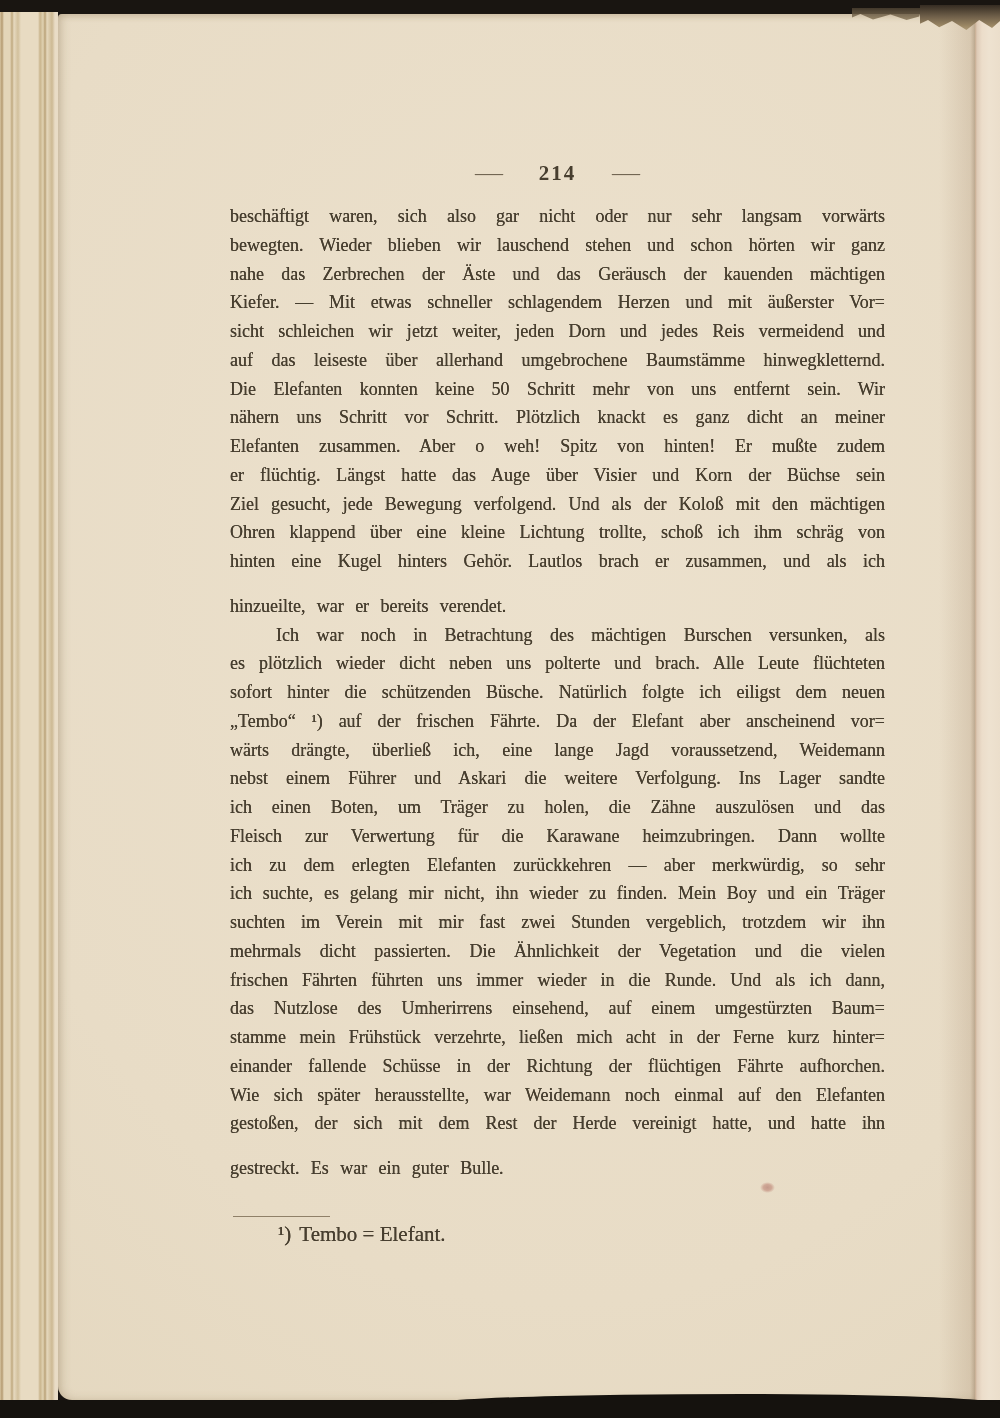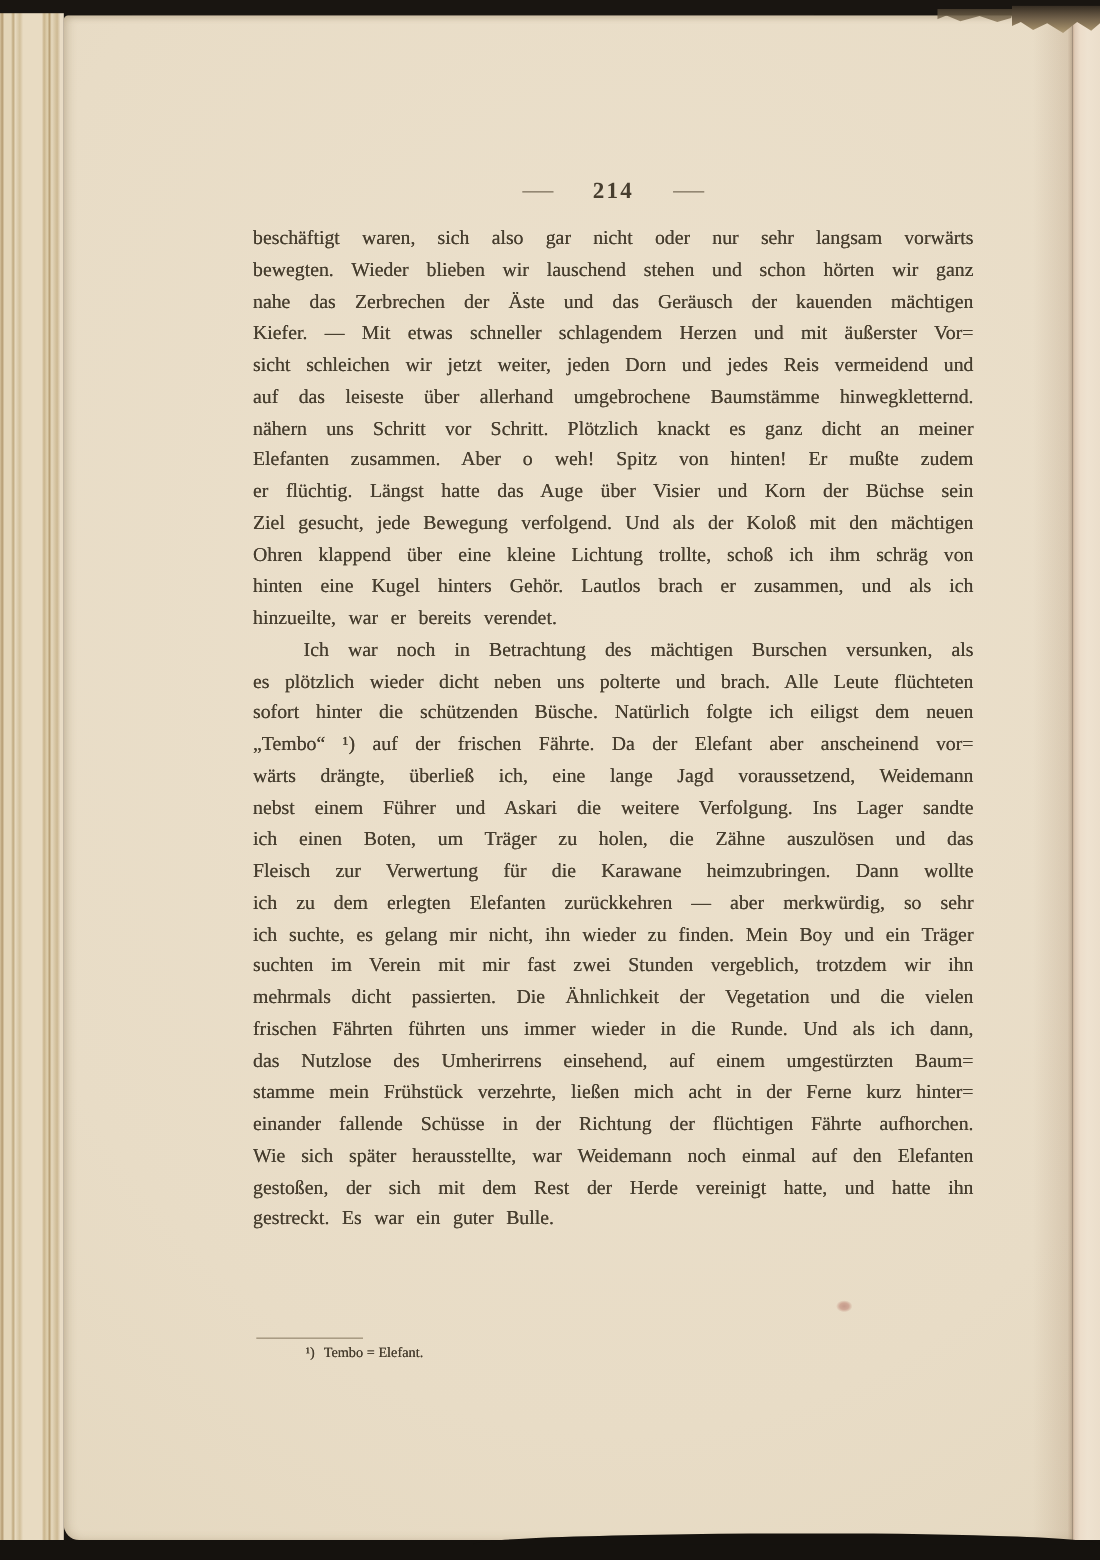--- a/index.html
+++ b/index.html
@@ -70,27 +70,27 @@
   .header .dash{color:var(--ink-soft);font-size:20px;transform:scaleX(1.4);}
   .header .num{font-size:21px;letter-spacing:2px;color:var(--ink);font-weight:bold;}
   
   .bodytext{
     position:absolute;left:172px;top:188px;width:655px;
     font-size:18px;line-height:28.75px;color:var(--ink);
     text-shadow:0 0 .4px currentColor;
   }
   .line{white-space:normal;font-family:Liberation Serif, serif;}
   .line.j{text-align:justify;text-align-last:justify;}
-  .line.end{text-align:left;word-spacing:.38em;}
+  .line.end{text-align:left;word-spacing:.38em;margin-top:16px;}
   .line.indent{padding-left:46px;}
   
   .fn-rule{position:absolute;left:175px;top:1202px;width:97px;height:1px;background:var(--rule);}
   .footnote{
     position:absolute;left:172px;top:1208px;width:655px;padding-left:48px;box-sizing:border-box;
-    font-size:13px;color:var(--ink);text-shadow:0 0 .4px currentColor;
+    font-size:21px;color:var(--ink);text-shadow:0 0 .4px currentColor;
   }
   .footnote .marker{margin-right:8px;}
   .stain{
     position:absolute;left:702px;top:1168px;width:15px;height:11px;border-radius:50%;
     background:radial-gradient(closest-side,#c49a8b 0%,#cfa896 55%,rgba(207,168,150,0) 100%);
   }
 </style>
 </head>
 <body>
 
@@ -106,20 +106,21 @@
       <span class="dash">—</span>
     </div>
 
     <div class="bodytext">
         <div class="line j">beschäftigt waren, sich also gar nicht oder nur sehr langsam vorwärts</div>
         <div class="line j">bewegten. Wieder blieben wir lauschend stehen und schon hörten wir ganz</div>
         <div class="line j">nahe das Zerbrechen der Äste und das Geräusch der kauenden mächtigen</div>
         <div class="line j">Kiefer. — Mit etwas schneller schlagendem Herzen und mit äußerster Vor=</div>
         <div class="line j">sicht schleichen wir jetzt weiter, jeden Dorn und jedes Reis vermeidend und</div>
         <div class="line j">auf das leiseste über allerhand umgebrochene Baumstämme hinwegkletternd.</div>
+        <div class="line j">Die Elefanten konnten keine 50 Schritt mehr von uns entfernt sein. Wir</div>
         <div class="line j">nähern uns Schritt vor Schritt. Plötzlich knackt es ganz dicht an meiner</div>
         <div class="line j">Elefanten zusammen. Aber o weh! Spitz von hinten! Er mußte zudem</div>
         <div class="line j">er flüchtig. Längst hatte das Auge über Visier und Korn der Büchse sein</div>
         <div class="line j">Ziel gesucht, jede Bewegung verfolgend. Und als der Koloß mit den mächtigen</div>
         <div class="line j">Ohren klappend über eine kleine Lichtung trollte, schoß ich ihm schräg von</div>
         <div class="line j">hinten eine Kugel hinters Gehör. Lautlos brach er zusammen, und als ich</div>
         <div class="line end">hinzueilte, war er bereits verendet.</div>
         <div class="line j indent">Ich war noch in Betrachtung des mächtigen Burschen versunken, als</div>
         <div class="line j">es plötzlich wieder dicht neben uns polterte und brach. Alle Leute flüchteten</div>
         <div class="line j">sofort hinter die schützenden Büsche. Natürlich folgte ich eiligst dem neuen</div>

